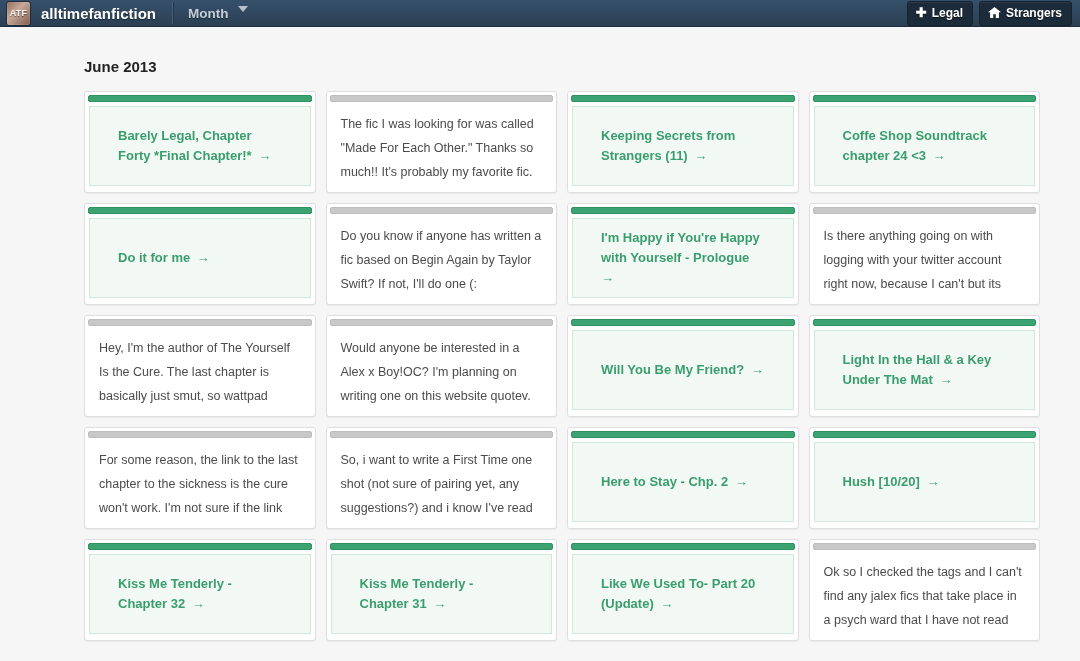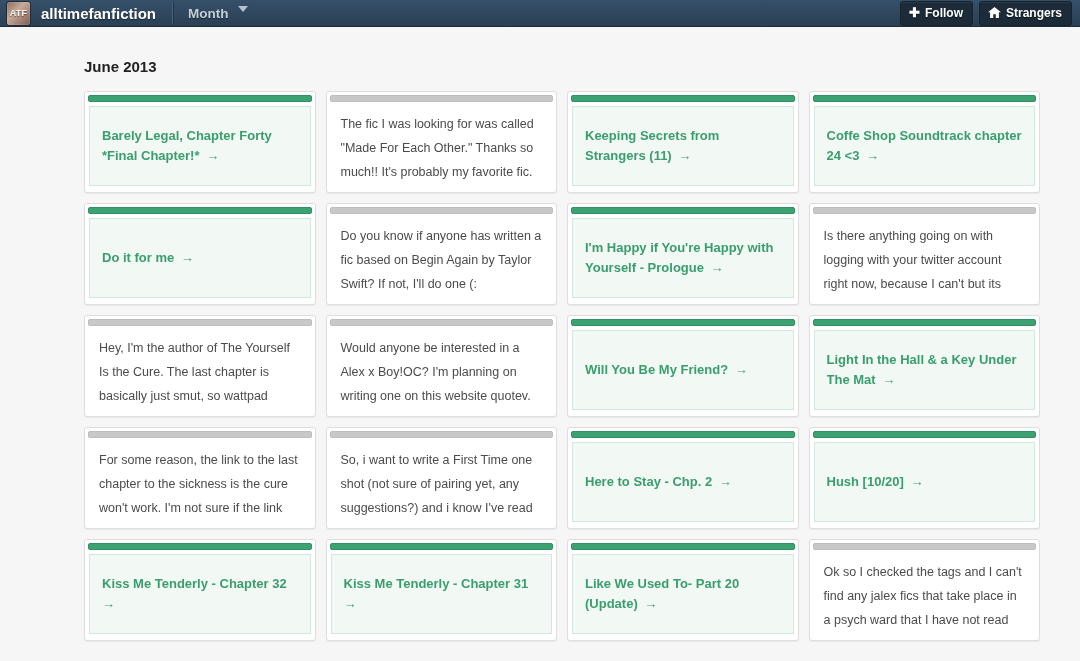--- a/index.html
+++ b/index.html
@@ -154,21 +154,21 @@
 
   
   .inner-link {
     border: 1px solid #d2e8dc;
     background: #f2f9f5;
     border-radius: 0;
     height: 80px;
     box-sizing: border-box;
     display: flex;
     align-items: center;
-    padding: 0 12px;
+    padding: 0 28px;
     overflow: hidden;
   }
   .inner-link .ltext {
     color: #3a9d6d;
     font-size: 13px;
     font-weight: bold;
     line-height: 20px;
     max-height: 60px;
     overflow: hidden;
   }
@@ -195,21 +195,21 @@
   </div>
   <div class="nav-sep"></div>
   <div class="dropdown">
     <span>Month</span>
     <span class="caret"></span>
   </div>
 
   <div id="nav-right">
     <div class="navbtn">
       <span class="gl plus-icon">✚</span>
-      <span>Follow</span>
+      <span>Legal</span>
     </div>
     <div class="navbtn">
       <span class="gl">
         <svg width="13" height="11" viewBox="0 0 13 11" aria-hidden="true">
           <path d="M6.5 0 L13 5.2 L10.9 5.2 L10.9 11 L7.8 11 L7.8 7.2 L5.2 7.2 L5.2 11 L2.1 11 L2.1 5.2 L0 5.2 Z" fill="#ffffff"></path>
         </svg>
       </span>
       <span>Strangers</span>
     </div>
   </div>

